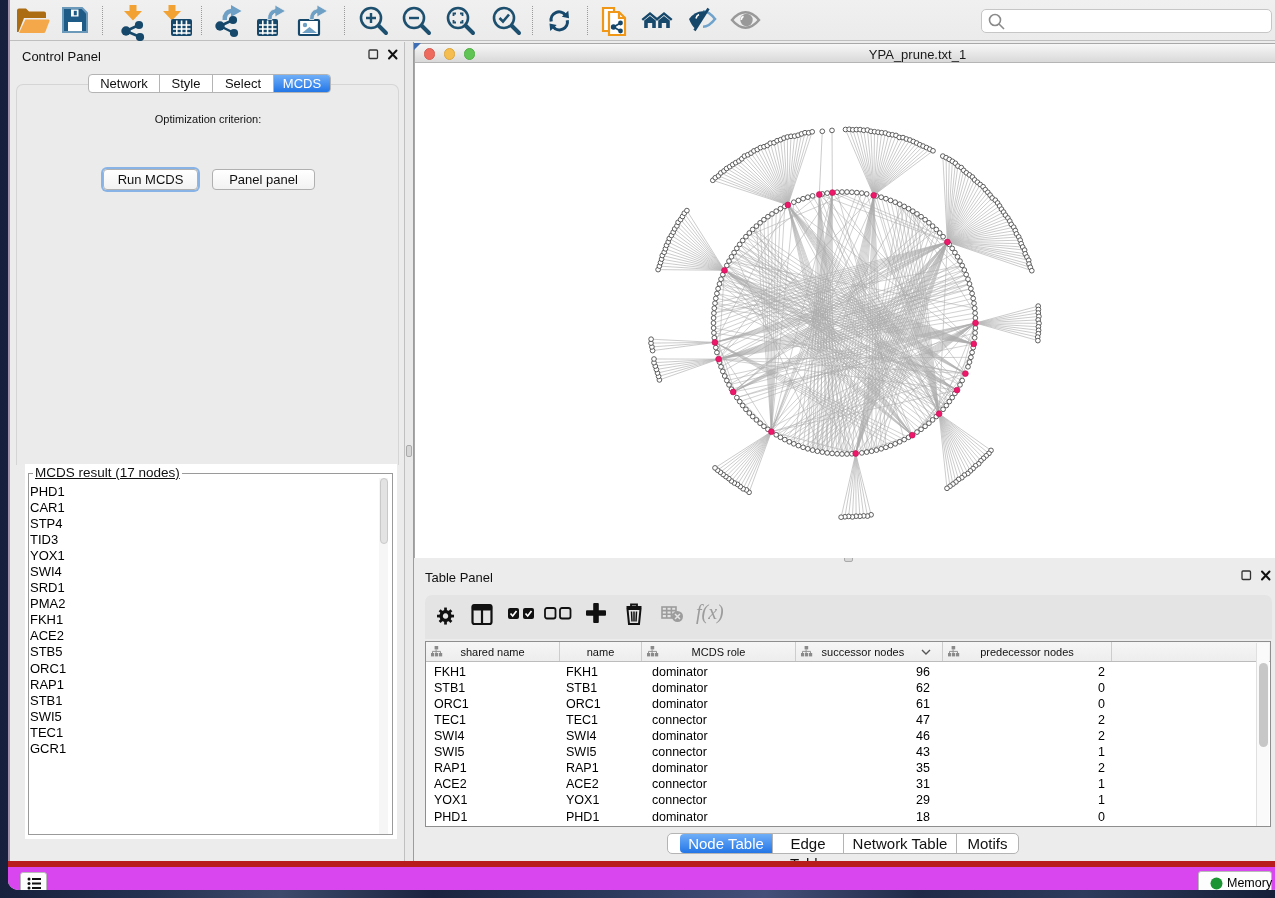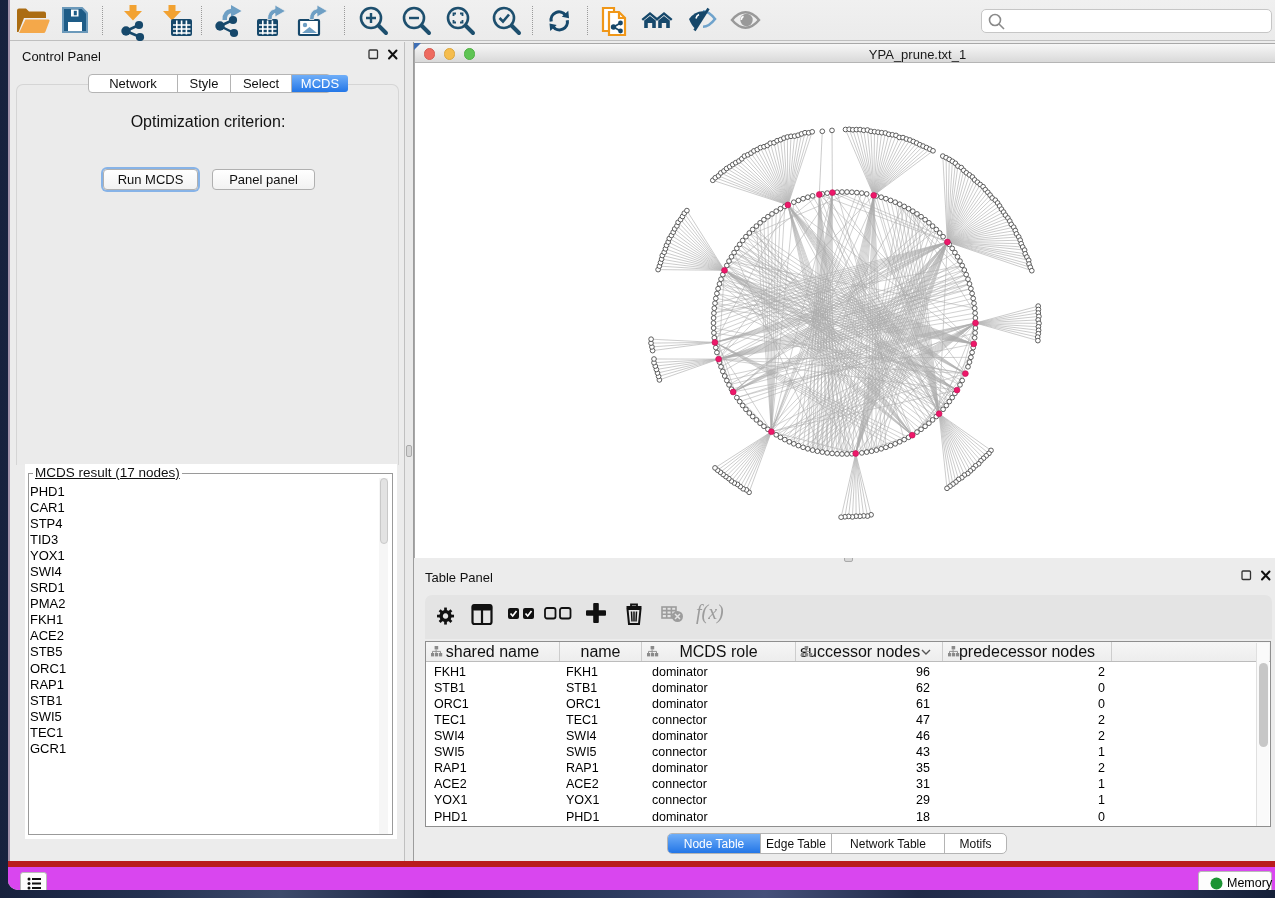--- a/index.html
+++ b/index.html
@@ -25,21 +25,21 @@
 #cpbox { position:absolute; left:8px; top:84px; width:383px; height:381px;
   border:1px solid #d5d5d5; border-bottom:none; border-radius:7px 7px 0 0; background:#ebebeb; }
 #tabs { position:absolute; left:80px; top:74px; width:243px; height:19px;
   display:flex; font-size:13px; border:1px solid #b4b4b4; border-radius:4px; background:#fff; }
 #tabs div { flex:0 0 auto; text-align:center; line-height:18px; color:#111;
   border-right:1px solid #b4b4b4; }
 #tabs div:last-child { border-right:none;text-align:center; }
 #tabs .sel { background:linear-gradient(#6faef8,#2376e7); color:#fff;
   border-radius:0 3px 3px 0; }
 #optlabel { position:absolute; left:0; top:113px; width:400px; text-align:center;
-  font-size:16px; color:#111; }
+  font-size:11px; color:#111; }
 #optsel { position:absolute; left:45px; top:136px; width:313px; height:22px;
   background:#fff; border:1px solid #b2b2b2; border-radius:5px;
   font-size:13.5px; line-height:20px; color:#111; padding-left:10px; }
 #optsel .spin { position:absolute; right:-1px; top:-1px; width:21px; height:22px;
   background:linear-gradient(#6faef8,#2376e7); border-radius:0 5px 5px 0; }
 .btn { position:absolute; height:21px; background:linear-gradient(#ffffff,#f2f2f2);
   border:1px solid #b0b0b0; border-radius:4px; font-size:13px; color:#111;
   text-align:center; line-height:19px; }
 #runbtn { left:95px; top:169px; width:95px;
   box-shadow:0 0 0 2px rgba(110,165,230,.8); }
@@ -75,30 +75,30 @@
 
 #tpanel { position:absolute; left:406px; top:566px; width:869px; height:295px; background:#ececec; }
 #tpanel .title { position:absolute; left:11px; top:4px; font-size:13px; color:#111; }
 #ttoolbar { position:absolute; left:11px; top:29px; width:847px; height:44px;
   background:#e4e4e4; border-radius:7px 7px 0 0; }
 #tblwrap { position:absolute; left:11px; top:75px; width:846px; height:186px;
   background:#fff; border:1px solid #8e8e8e; }
 #thead { position:absolute; left:0; top:0; width:844px; height:20px;
   background:linear-gradient(#f6f6f6,#ededed); border-bottom:1px solid #bcbcbc; }
 .hcol { position:absolute; top:0; height:19px; border-right:1px solid #cdcdcd;
-  font-size:16px; color:#111; text-align:center; line-height:20px; }
+  font-size:11px; color:#111; text-align:center; line-height:20px; }
 .trow { position:absolute; font-size:12.5px; color:#000; height:16px; line-height:16px; }
 .num { position:absolute; text-align:right; }
 #tscroll { position:absolute; right:1px; top:1px; width:13px; height:183px;
   background:#fafafa; border-left:1px solid #e0e0e0; }
 #tthumb { position:absolute; left:2px; top:20px; width:9px; height:84px;
   background:#c7c7c7; border-radius:5px; }
 
 #btabs { position:absolute; left:253px; top:267px; height:21px; display:flex;
-  font-size:12px; background:#fff; border:1px solid #b4b4b4; border-radius:5px; }
+  font-size:15px; background:#fff; border:1px solid #b4b4b4; border-radius:5px;padding-left:12px; }
 #btabs div { text-align:center; line-height:20px; color:#111; border-right:1px solid #b4b4b4; }
 #btabs div:last-child { border-right:none; }
 #btabs .sel { background:linear-gradient(#6faef8,#2376e7); color:#fff;
   border-radius:4px 0 0 4px; }
 
 #statusbar { position:absolute; left:0; top:861px; width:1275px; height:40px;
   background:#d946ef; border-top:6px solid #b91c1c; }
 #listbtn { position:absolute; left:12px; top:5px; width:27px; height:21px;
   background:#fdfdfd; border:1px solid #b9b9b9; border-radius:3px; }
 #membtn { position:absolute; right:11px; top:4px; width:74px; height:23px;
@@ -246,21 +246,21 @@
 
 <div id="leftedge"></div>
 <div id="cpanel">
   <div class="title">Control Panel</div>
   <svg class="abs" style="left:359px; top:48px" width="36" height="14">
     <rect x="2" y="2" width="8.5" height="8.5" fill="none" stroke="#333" stroke-width="1.3" rx="1"></rect>
     <path d="M22 2.5 L29.5 10.5 M29.5 2.5 L22 10.5" stroke="#111" stroke-width="2" stroke-linecap="round"></path>
   </svg>
   <div id="cpbox"></div>
   <div id="tabs">
-    <div style="width:89px">Network</div>
+    <div style="width:71px">Network</div>
     <div style="width:53px">Style</div>
     <div style="width:61px">Select</div>
     <div class="sel" style="width:56px">MCDS</div>
   </div>
   <div id="optlabel">Optimization criterion:</div>
   <div class="btn" id="runbtn">Run MCDS</div>
   <div class="btn" id="closebtn">Panel panel</div>
   <div id="listwrap">
     <div id="fieldset">
       <div id="fieldlabel">MCDS result (17 nodes)</div>

